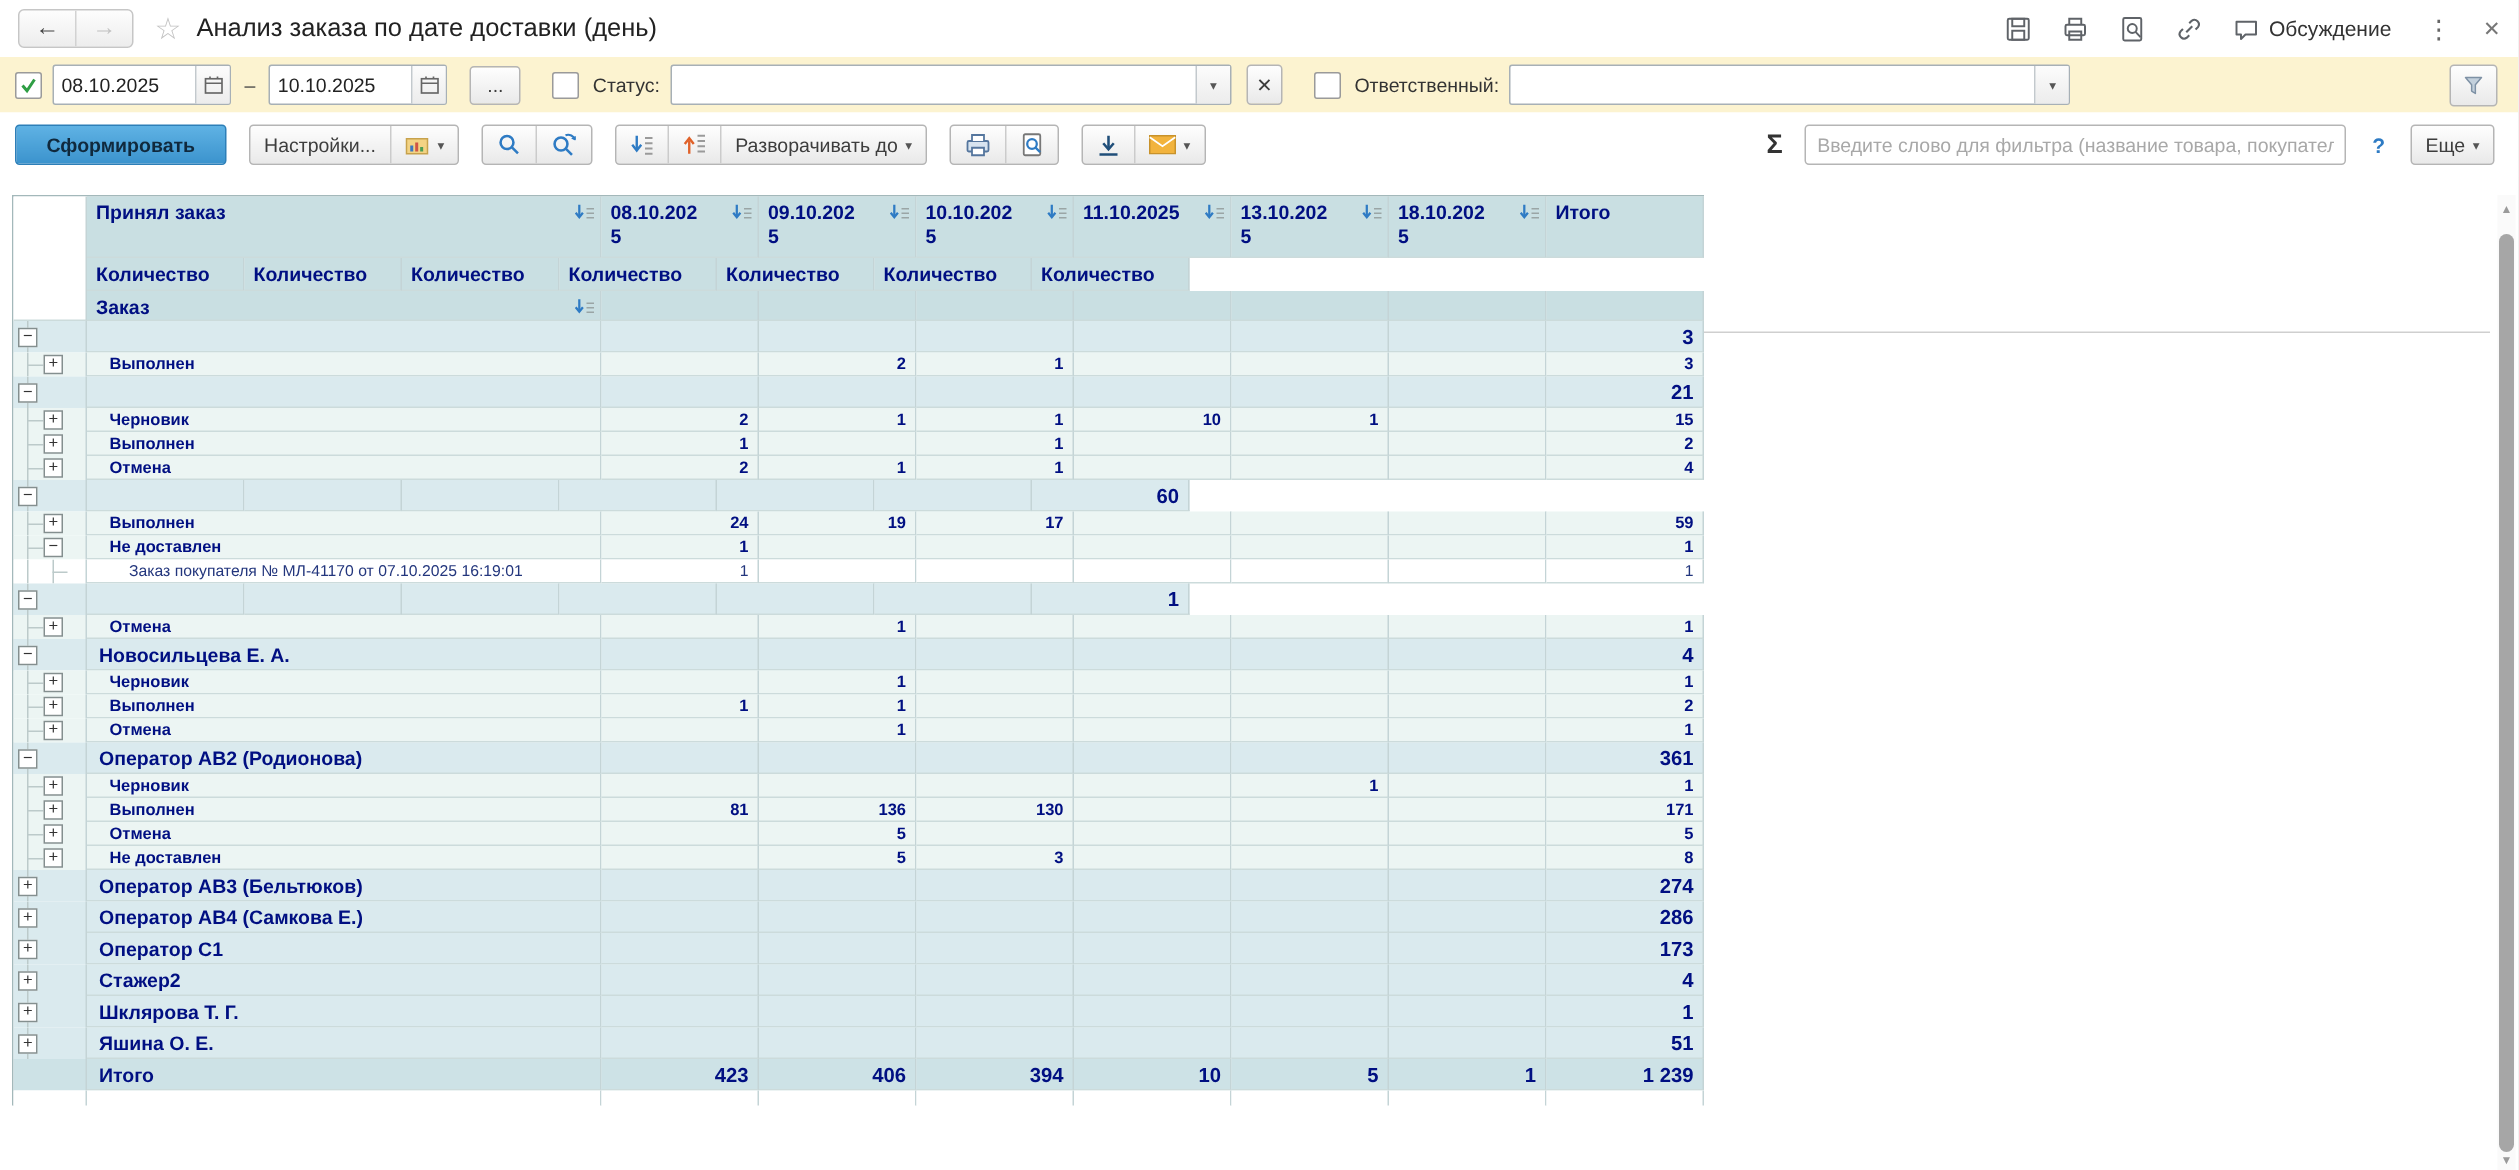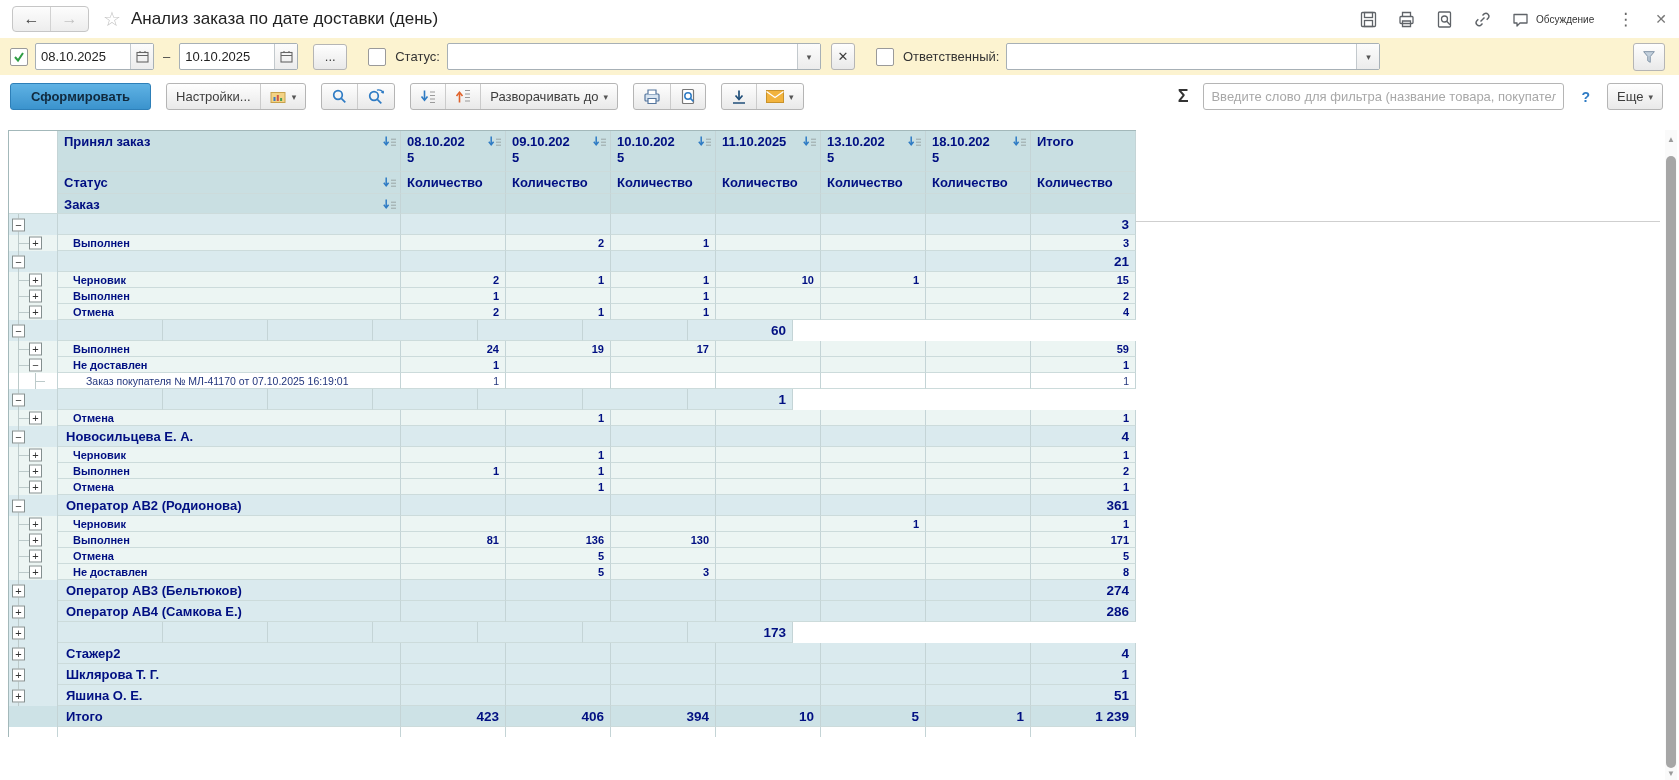--- a/index.html
+++ b/index.html
@@ -8,21 +8,21 @@
   
   .titlebar{height:38px;display:flex;align-items:center;padding:0 12px;background:#fff;}
   .navgrp{display:flex;border:1px solid #c6c6c6;border-radius:4px;overflow:hidden;background:linear-gradient(#fdfdfd,#ededed);}
   .navbtn{width:37px;height:24px;display:flex;align-items:center;justify-content:center;font-size:16px;cursor:pointer;}
   .navbtn.back{color:#444;border-right:1px solid #d2d2d2;}
   .navbtn.fwd{color:#c2c2c2;}
   .star{font-size:20px;color:#c3c3c3;margin:0 10px 0 14px;}
   .apptitle{font-size:17px;color:#222;}
   .tb-icons{margin-left:auto;display:flex;align-items:center;gap:19px;}
   .tb-ic{display:flex;align-items:center;color:#5f6368;}
-  .disc{display:flex;align-items:center;gap:6px;font-size:10px;color:#333;}
+  .disc{display:flex;align-items:center;gap:6px;font-size:14px;color:#333;}
   .kebab{font-size:17px;color:#666;letter-spacing:0;margin-left:4px;}
   .wclose{font-size:14px;color:#777;margin-left:2px;}
   
   .filterbar{height:37px;background:#fcf3d0;display:flex;align-items:center;padding:0 14px 0 10px;gap:7px;}
   .chk{width:16px;height:16px;background:#fff;border:1px solid #9a9a9a;border-radius:2px;display:flex;align-items:center;justify-content:center;flex:none;}
   .field{display:flex;height:25px;border:1px solid #a7b0b6;background:#fff;border-radius:2px;align-items:stretch;}
   .field input{border:none;outline:none;font-family:"Liberation Sans",sans-serif;font-size:13px;color:#222;padding:0 5px;width:84px;background:transparent;}
   .fbtn{width:22px;display:flex;align-items:center;justify-content:center;border-left:1px solid #c3c9cd;background:linear-gradient(#fcfcfc,#ececec);cursor:pointer;color:#555;font-size:11px;}
   .dash{color:#444;font-size:13px;margin:0 2px;}
   .btn{height:26px;border:1px solid #b5b5b5;border-radius:3px;background:linear-gradient(#fefefe,#e9e9e9);
@@ -320,25 +320,20 @@
           </svg></div>
         <div class="cell vc hcell hdate"><span class="ht">18.10.2025</span><svg class="sorti" width="14" height="12" viewBox="0 0 14 12" fill="none">
             <path d="M3.2 0.5v8" stroke="#2e7bc4" stroke-width="1.5"></path>
             <path d="M0.8 5.8l2.4 3 2.4-3" stroke="#2e7bc4" stroke-width="1.5"></path>
             <path d="M8 3.2h5M8 6.2h5M8 9.2h5" stroke="#9aa5a5" stroke-width="1"></path>
           </svg></div>
         <div class="cell vc hcell hlast"><span class="ht">Итого</span></div>
       </div>
       <div class="trow hrow h2">
         <div class="cell gut"></div>
-        <div class="cell namec hcell"><span class="ht">Статус</span><svg class="sorti" width="14" height="12" viewBox="0 0 14 12" fill="none">
-            <path d="M3.2 0.5v8" stroke="#2e7bc4" stroke-width="1.5"></path>
-            <path d="M0.8 5.8l2.4 3 2.4-3" stroke="#2e7bc4" stroke-width="1.5"></path>
-            <path d="M8 3.2h5M8 6.2h5M8 9.2h5" stroke="#9aa5a5" stroke-width="1"></path>
-          </svg></div>
         <div class="cell vc mcell">Количество</div>
         <div class="cell vc mcell">Количество</div>
         <div class="cell vc mcell">Количество</div>
         <div class="cell vc mcell">Количество</div>
         <div class="cell vc mcell">Количество</div>
         <div class="cell vc mcell">Количество</div>
         <div class="cell vc mcell">Количество</div>
       </div>
       <div class="trow hrow h3">
         <div class="cell gut"></div>
@@ -729,20 +724,23 @@
         <div class="cell vc"></div>
         <div class="cell vc"></div>
         <div class="cell vc"></div>
         <div class="cell vc"></div>
         <div class="cell vc totc">286</div>
       </div>
       <div class="trow drow group">
         <div class="cell gut">
           <div class="tline" style="left: 9px;"></div>
           <div class="ebox" style="left: 3px;">+</div>
+        </div>
+        <div class="cell namec">
+          <div class="ntext ind0">Оператор С1</div>
         </div>
         <div class="cell vc"></div>
         <div class="cell vc"></div>
         <div class="cell vc"></div>
         <div class="cell vc"></div>
         <div class="cell vc"></div>
         <div class="cell vc"></div>
         <div class="cell vc totc">173</div>
       </div>
       <div class="trow drow group">

